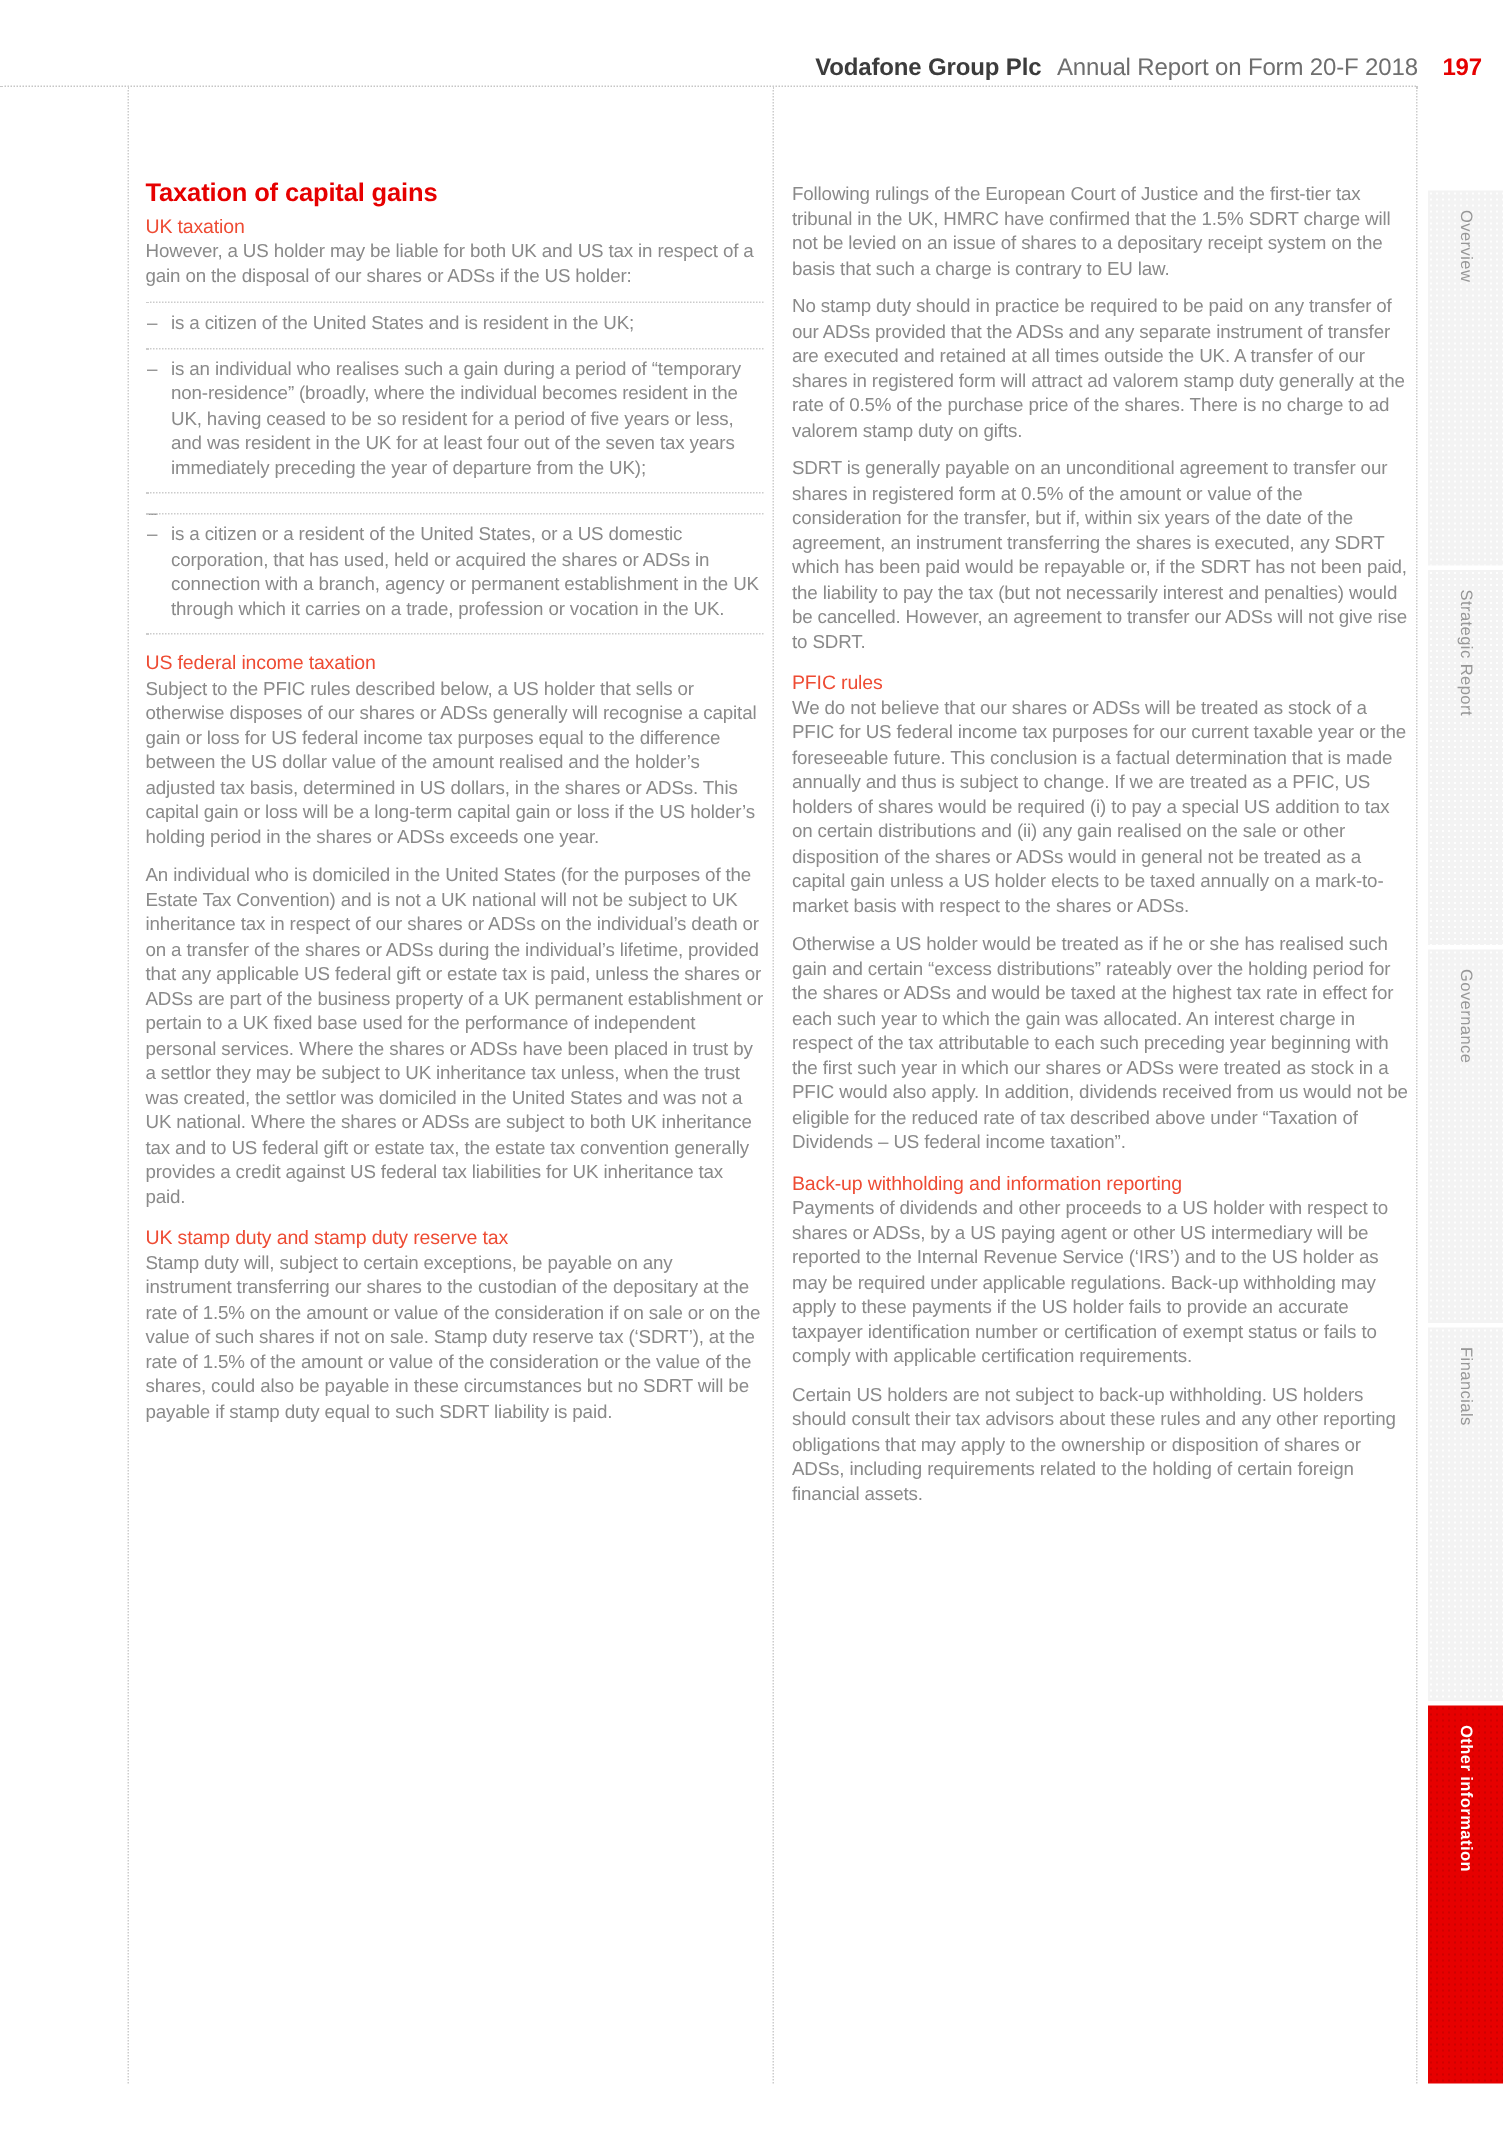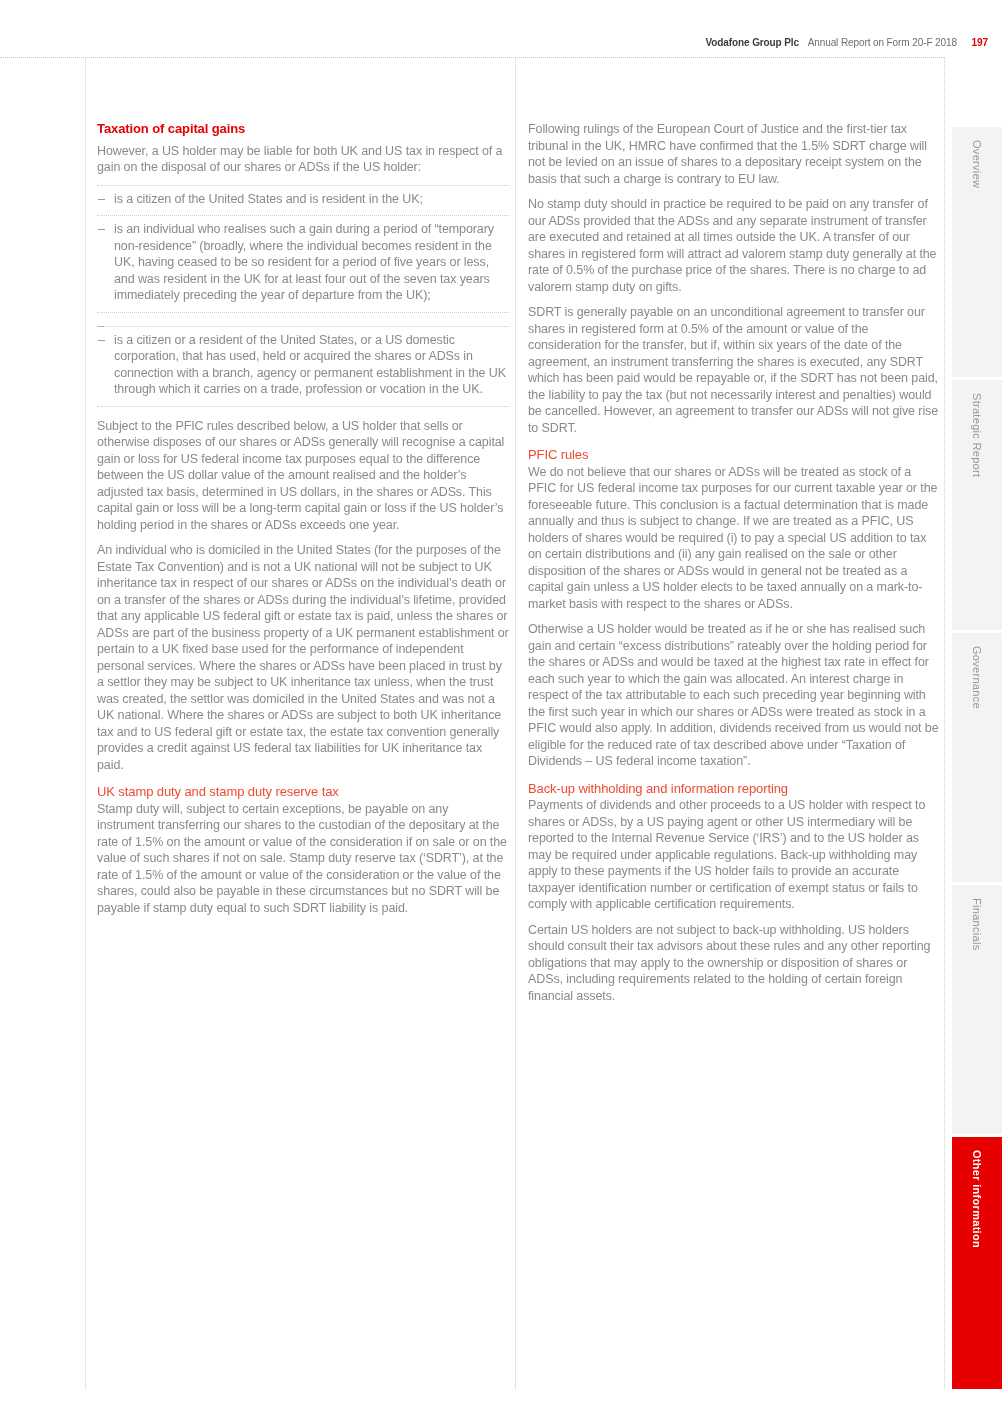--- a/index.html
+++ b/index.html
@@ -6,21 +6,21 @@
   html,body { background:#ffffff; }
   body {
     width:1008px; height:1425px; position:relative; overflow:hidden;
     font-family:"Liberation Sans", sans-serif;
     -webkit-font-smoothing:antialiased;
   }
 
   
   .page-header {
     position:absolute; top:37px; right:20px;
-    font-size:10px; letter-spacing:-0.1px; color:#6e6e6e; white-space:nowrap;
+    font-size:16px; letter-spacing:-0.1px; color:#6e6e6e; white-space:nowrap;
   }
   .page-header .company { font-weight:bold; color:#3c3c3c; }
   .page-header .report-title { margin-left:6px; }
   .page-header .page-number { margin-left:12px; font-weight:bold; color:#e60000; }
 
   .top-rule {
     position:absolute; top:57px; left:0; width:944px; height:0;
     border-top:1px dotted #c6c6c6;
   }
 
@@ -35,21 +35,21 @@
   }
   .col {
     position:absolute; top:64px; width:412px;
     font-size:12.5px; line-height:16.5px; letter-spacing:-0.1px; color:#8a8a8a;
   }
   .col-left  { left:11px; }
   .col-right { left:442px; }
 
   .col p { margin:0 0 9px 0; }
   h3.section-title {
-    font-size:13px; font-weight:bold; color:#e60000;
+    font-size:17px; font-weight:bold; color:#e60000;
     margin:13px 0 5px 0; letter-spacing:-0.1px;
   }
   h3.section-title.first { margin-top:0; }
   h4.sub-heading {
     font-size:13px; font-weight:normal; color:#ee4b33;
     margin:11px 0 0 0; letter-spacing:-0.1px;
   }
 
   
   ul.conditions { list-style:none; margin:3px 0 11px 0; }
@@ -96,20 +96,21 @@
   <span class="page-number">197</span>
 </div>
 <div class="top-rule"></div>
 
 <div class="content">
   <div class="col-divider"></div>
 
   <div class="col col-left">
     <h3 class="section-title first">Taxation of capital gains</h3>
 
+    <h4 class="sub-heading" style="margin-top:0;">UK taxation</h4>
     <p>However, a US holder may be liable for both UK and US tax in respect of a gain on the disposal of our shares or ADSs if the US holder:</p>
 
     <ul class="conditions">
       <li>
         <span class="marker">–</span>
         <span>is a citizen of the United States and is resident in the UK;</span>
       </li>
       <li>
         <span class="marker">–</span>
         <span>is an individual who realises such a gain during a period of “temporary non-residence” (broadly, where the individual becomes resident in the UK, having ceased to be so resident for a period of five years or less, and was resident in the UK for at least four out of the seven tax years immediately preceding the year of departure from the UK);</span>
@@ -117,20 +118,21 @@
       <li>
         <span class="marker">–</span>
       </li>
       <li>
         <span class="marker">–</span>
         <span>is a citizen or a resident of the United States, or a US domestic corporation, that has used, held or acquired the shares or ADSs in connection with a branch, agency or permanent establishment in the UK through which it carries on a trade, profession or vocation in the UK.</span>
       </li>
     </ul>
 
 
+    <h4 class="sub-heading">US federal income taxation</h4>
     <p>Subject to the PFIC rules described below, a US holder that sells or otherwise disposes of our shares or ADSs generally will recognise a capital gain or loss for US federal income tax purposes equal to the difference between the US dollar value of the amount realised and the holder’s adjusted tax basis, determined in US dollars, in the shares or ADSs. This capital gain or loss will be a long-term capital gain or loss if the US holder’s holding period in the shares or ADSs exceeds one year.</p>
 
 
     <p>An individual who is domiciled in the United States (for the purposes of the Estate Tax Convention) and is not a UK national will not be subject to UK inheritance tax in respect of our shares or ADSs on the individual’s death or on a transfer of the shares or ADSs during the individual’s lifetime, provided that any applicable US federal gift or estate tax is paid, unless the shares or ADSs are part of the business property of a UK permanent establishment or pertain to a UK fixed base used for the performance of independent personal services. Where the shares or ADSs have been placed in trust by a settlor they may be subject to UK inheritance tax unless, when the trust was created, the settlor was domiciled in the United States and was not a UK national. Where the shares or ADSs are subject to both UK inheritance tax and to US federal gift or estate tax, the estate tax convention generally provides a credit against US federal tax liabilities for UK inheritance tax paid.</p>
 
     <h4 class="sub-heading">UK stamp duty and stamp duty reserve tax</h4>
     <p>Stamp duty will, subject to certain exceptions, be payable on any instrument transferring our shares to the custodian of the depositary at the rate of 1.5% on the amount or value of the consideration if on sale or on the value of such shares if not on sale. Stamp duty reserve tax (‘SDRT’), at the rate of 1.5% of the amount or value of the consideration or the value of the shares, could also be payable in these circumstances but no SDRT will be payable if stamp duty equal to such SDRT liability is paid.</p>
   </div>
 
   <div class="col col-right">

